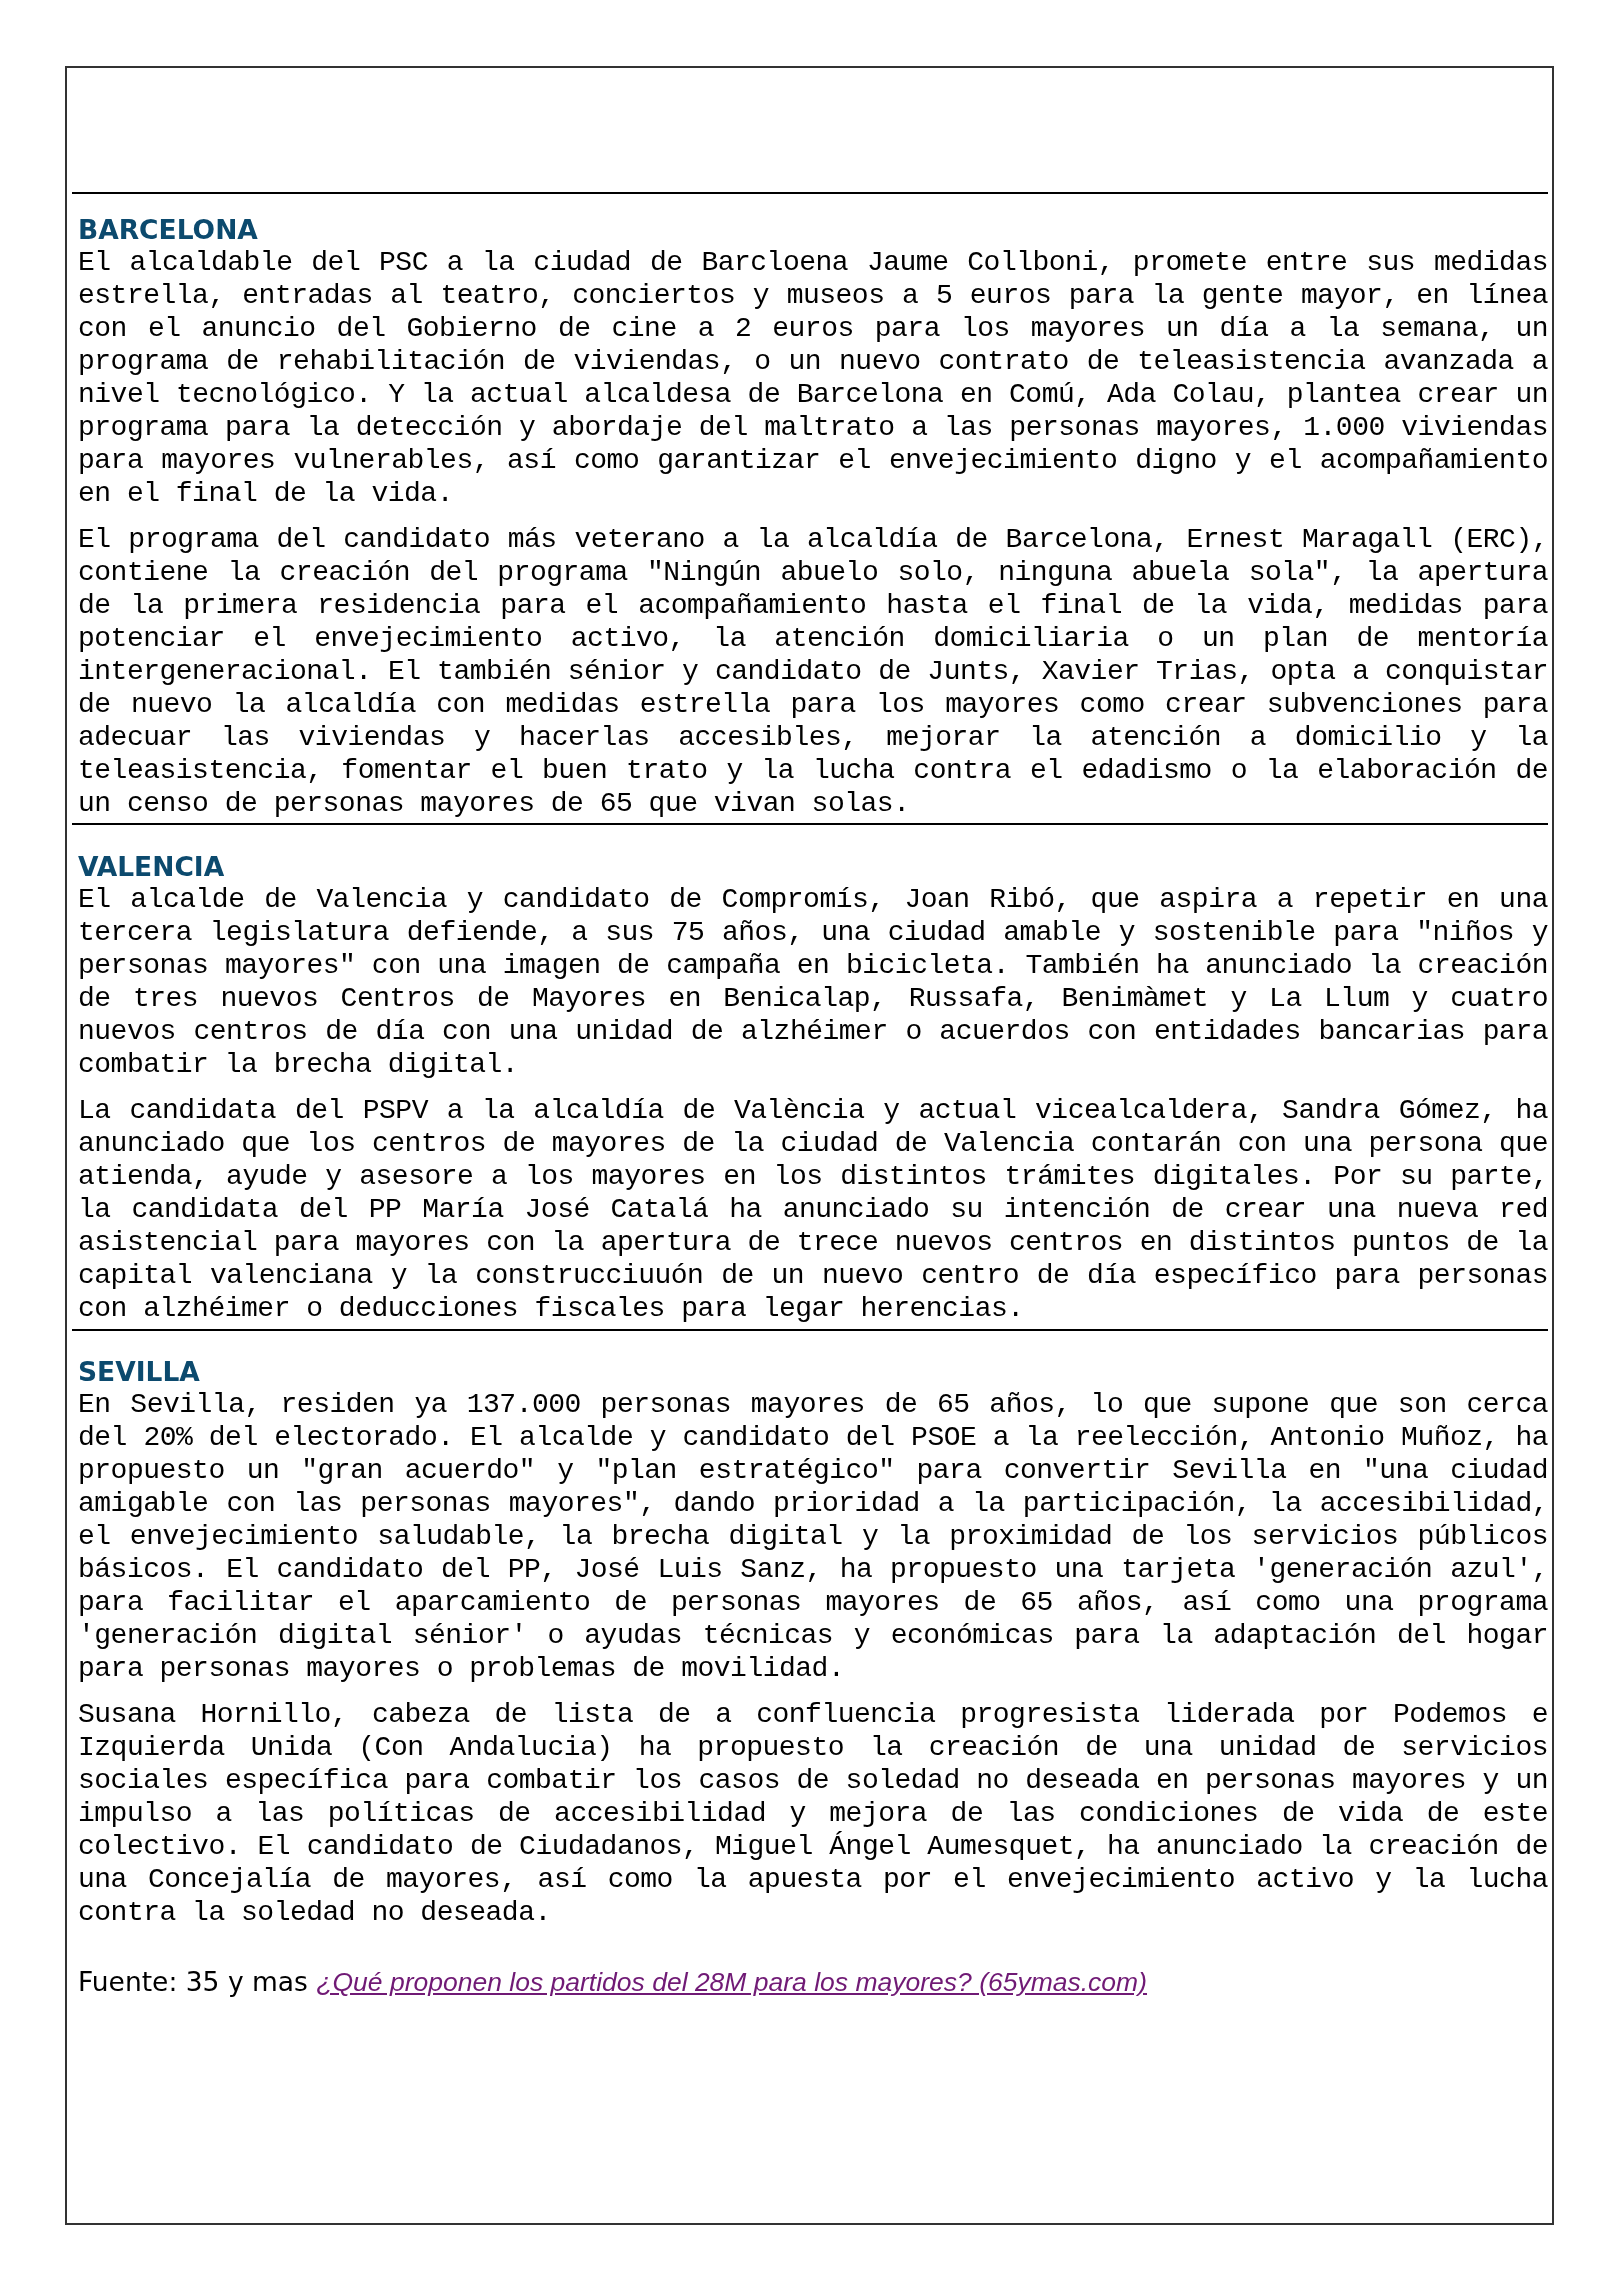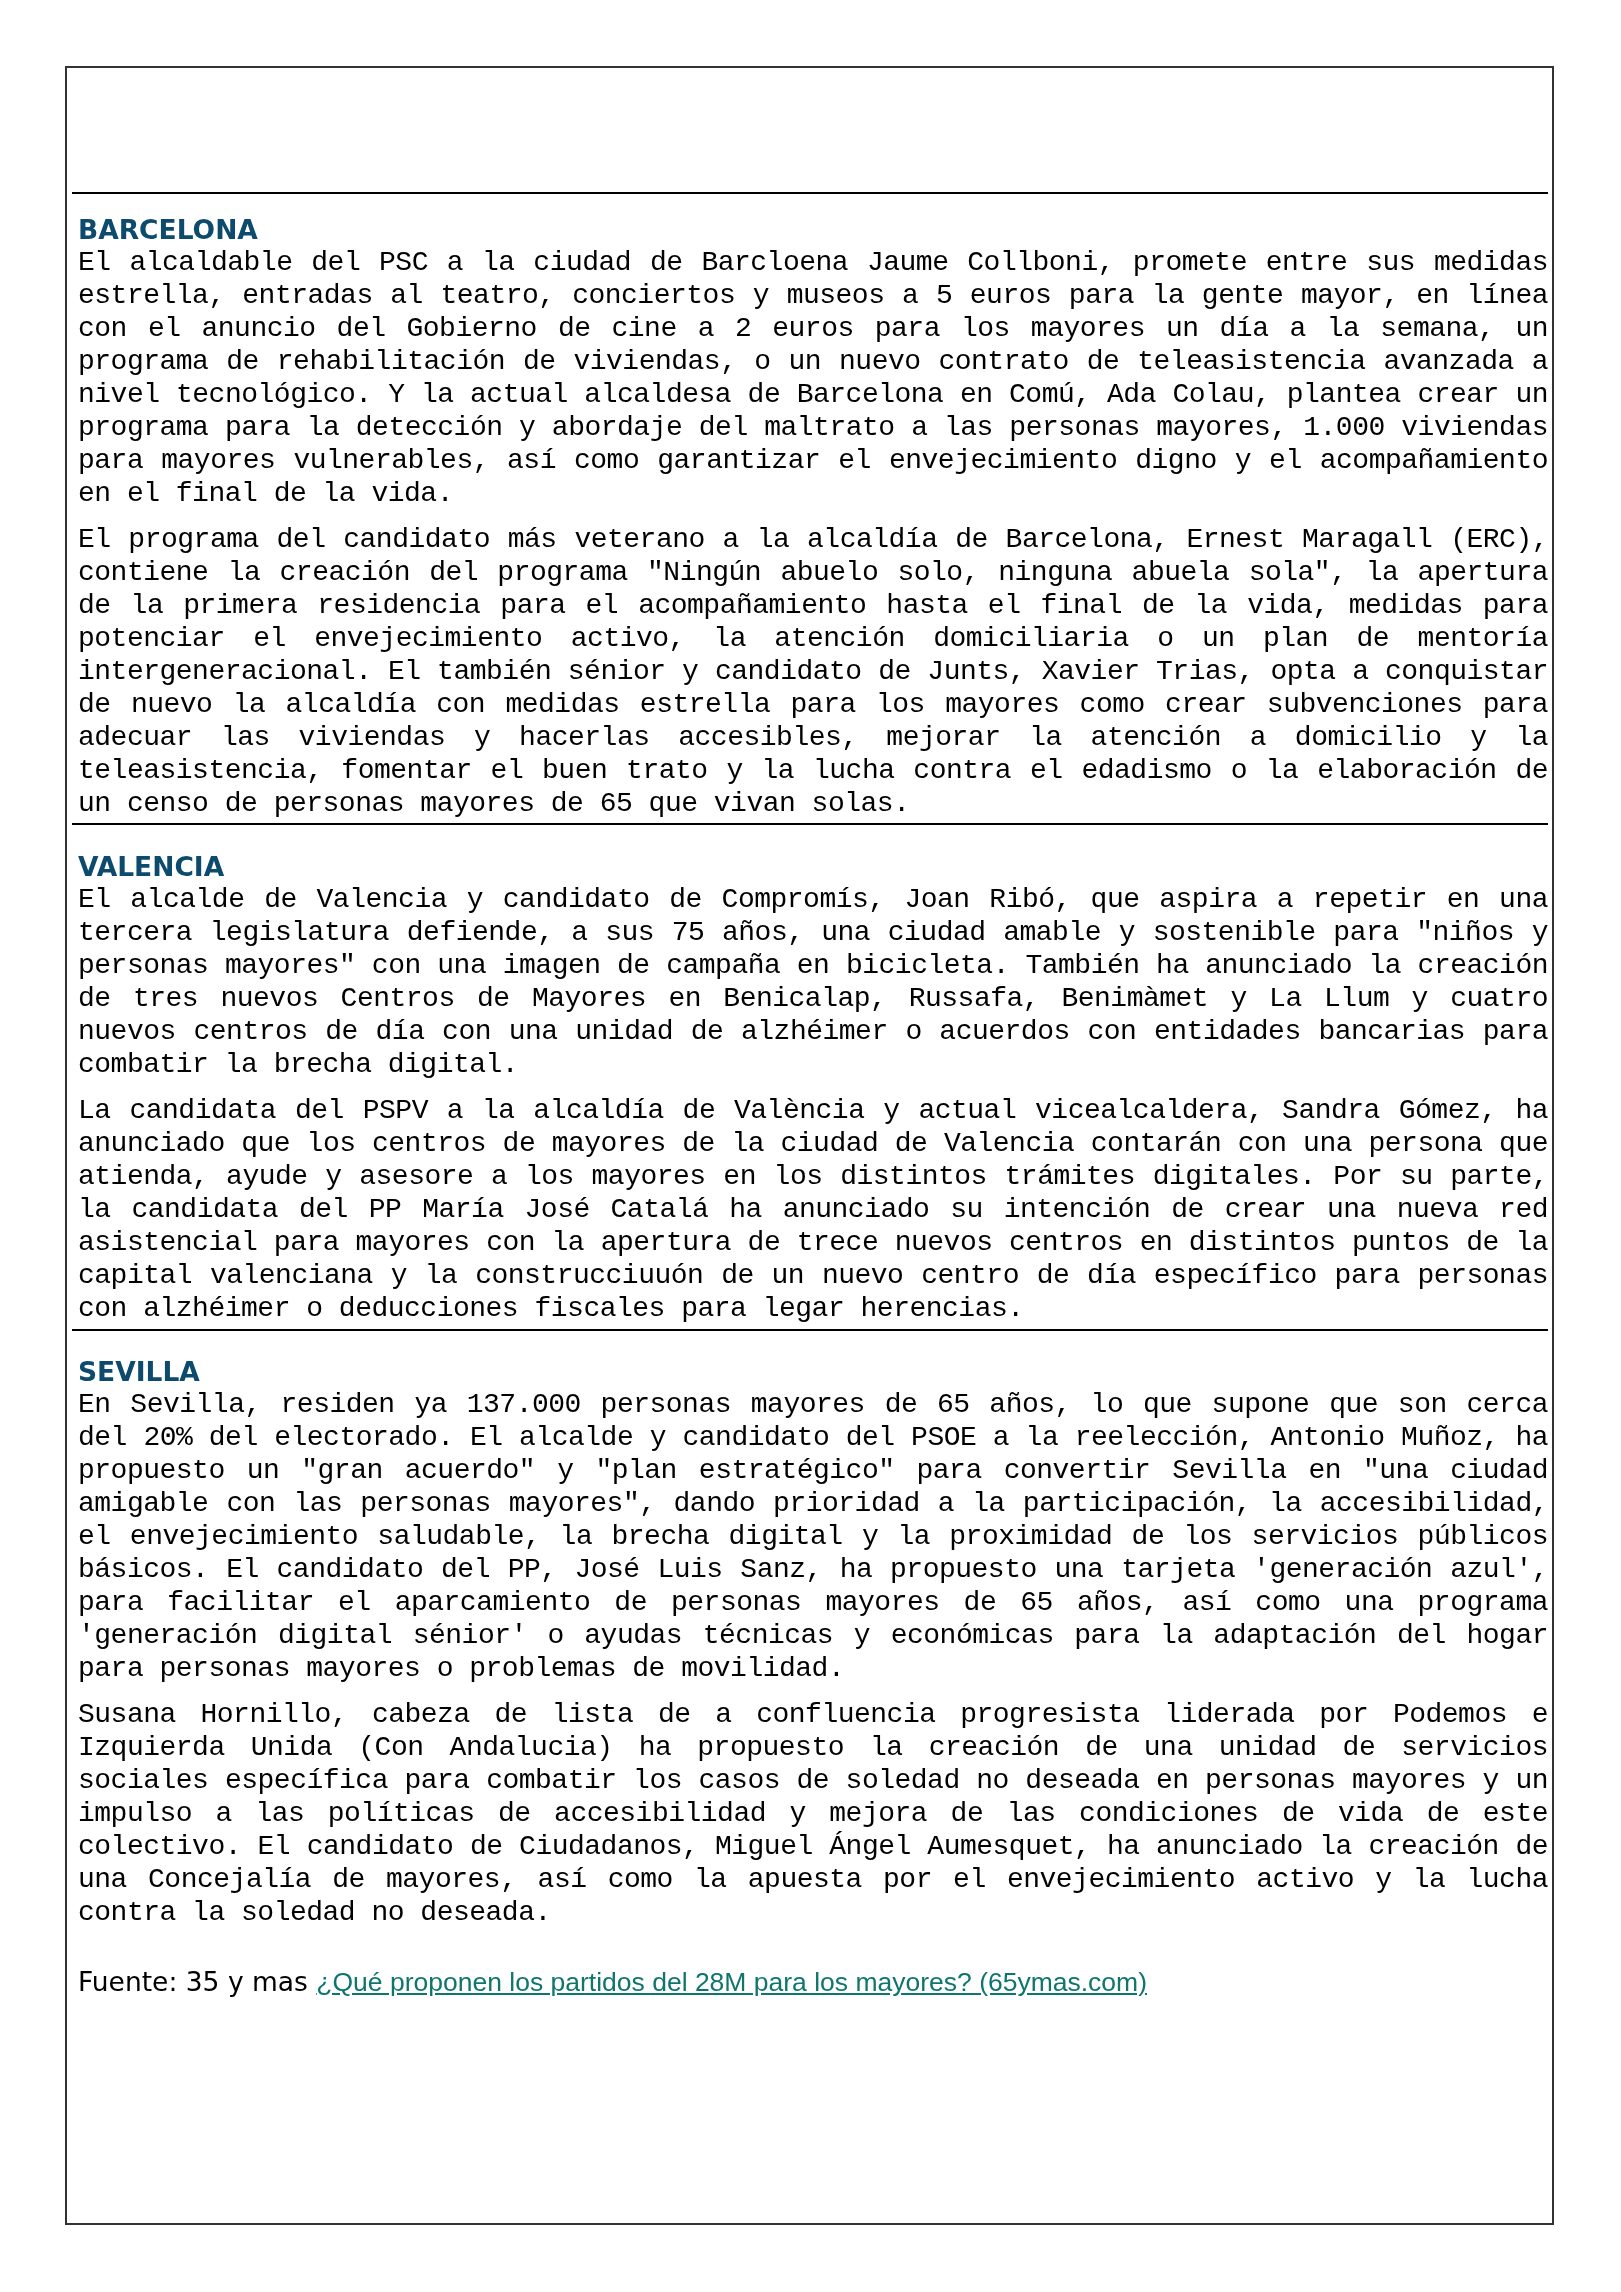--- a/index.html
+++ b/index.html
@@ -68,24 +68,25 @@
   .section .rule-bottom {
     margin-top: 3.9px;
   }
   .source {
     margin-top: 37px;
     font-size: 26.5px;
     line-height: 32px;
     font-family: "DejaVu Sans", sans-serif;
   }
   .source a {
-    color: #0f766e;
+    color: #701a75;
     text-decoration: underline;
     font-family: "Liberation Sans", sans-serif;
     font-size: 26.5px;
+    font-style: italic;
   }
 </style>
 </head>
 <body>
 
 <div class="frame"></div>
 
 <div class="content">
   <div class="rule"></div>
 

